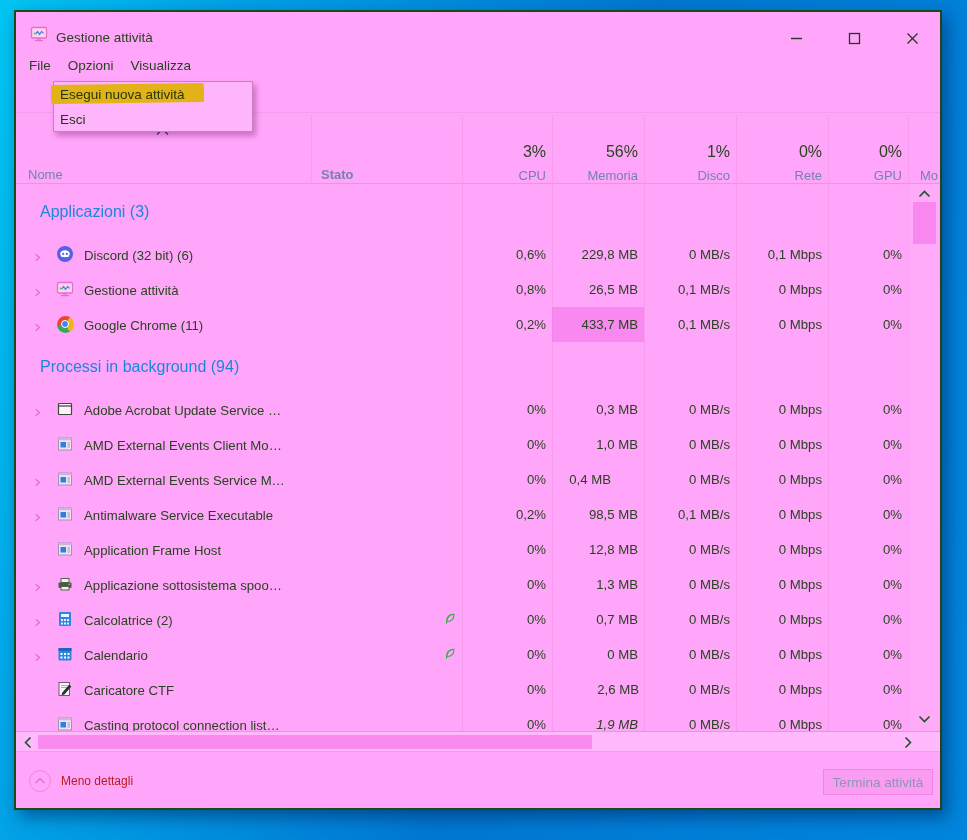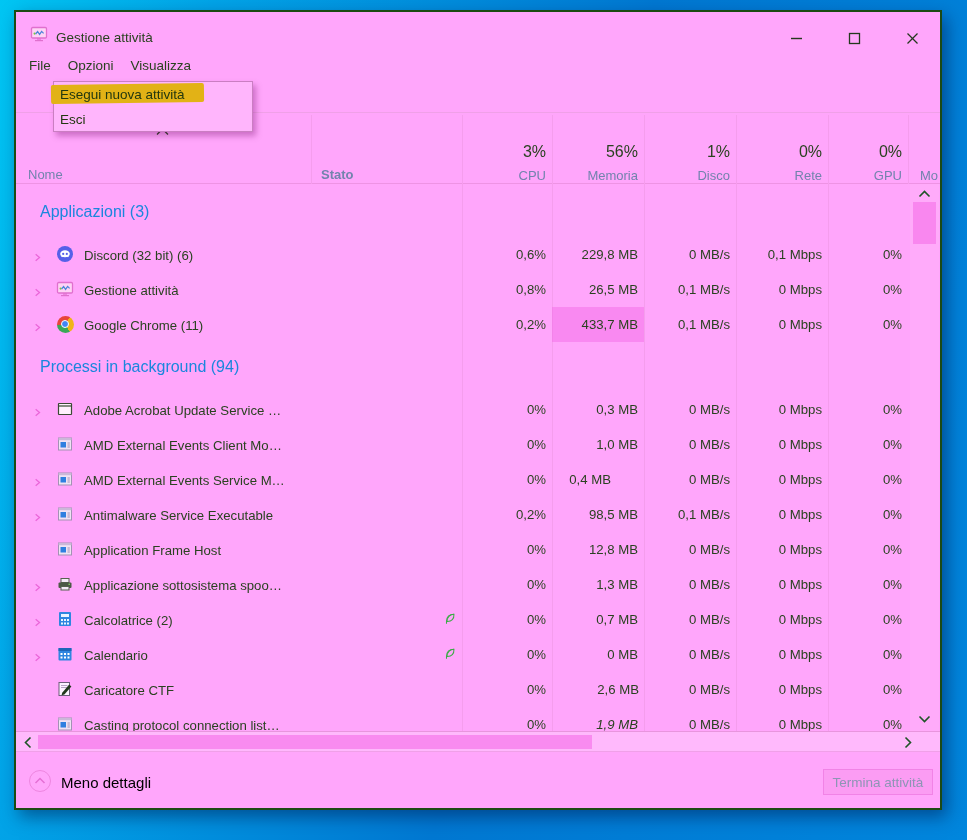--- a/index.html
+++ b/index.html
@@ -72,21 +72,21 @@
   .va-dn{left:0;top:527px;width:29px;height:15px;}
   .hscroll{position:absolute;left:0;top:719px;width:924px;height:20px;background:#ffb9fc;border-top:1px solid #e895dd;}
   .hthumb{position:absolute;left:22px;top:3px;width:554px;height:14px;background:#f98bf0;}
   .ha-l{left:4px;top:2px;width:16px;height:16px;}
   .ha-r{left:884px;top:2px;width:16px;height:16px;}
 
   
   .footer{position:absolute;left:0;top:739px;width:100%;height:57px;border-top:1px solid #f0a0e8;}
   .fcirc{position:absolute;left:13px;top:18px;width:22px;height:22px;border:1.3px solid #ee86e0;border-radius:50%;
     display:flex;align-items:center;justify-content:center;}
-  .ftext{position:absolute;left:45px;top:22px;font-size:15px;color:#000000;}
+  .ftext{position:absolute;left:45px;top:22px;font-size:12px;color:#b91c1c;}
   .endtask{position:absolute;left:807px;top:17px;width:110px;height:26px;background:#fb9cf3;
     border:1px solid #f183e6;font-size:13.5px;color:#8d95b5;font-family:inherit;}
 </style>
 </head>
 <body>
 
 <div class="stage">
   <div class="win">
 
     <div class="titlebar">

